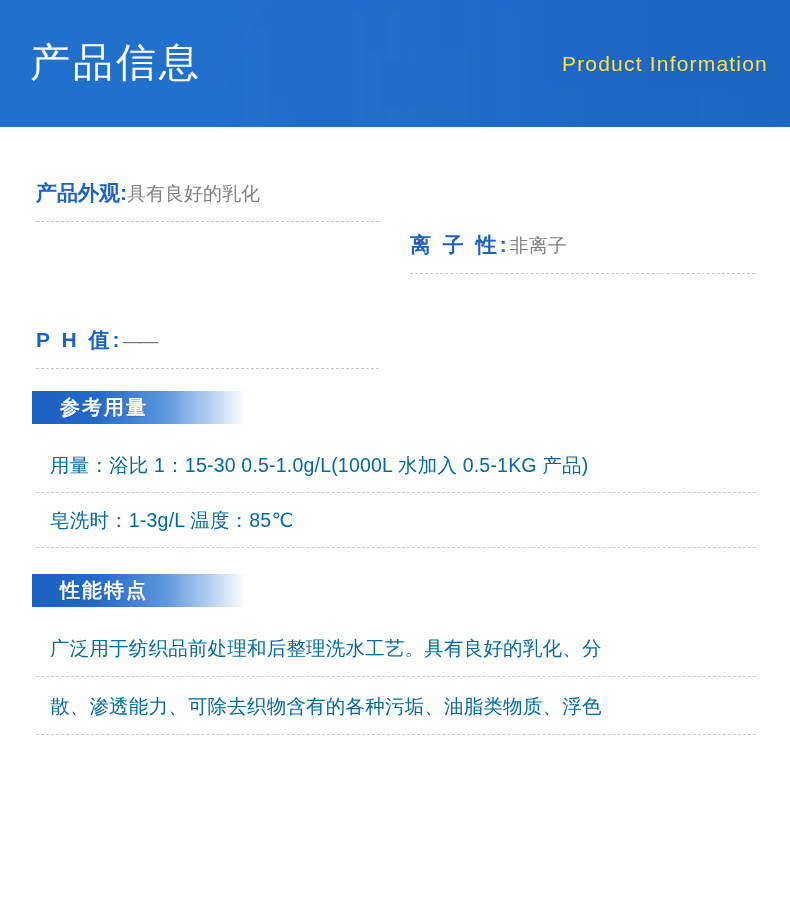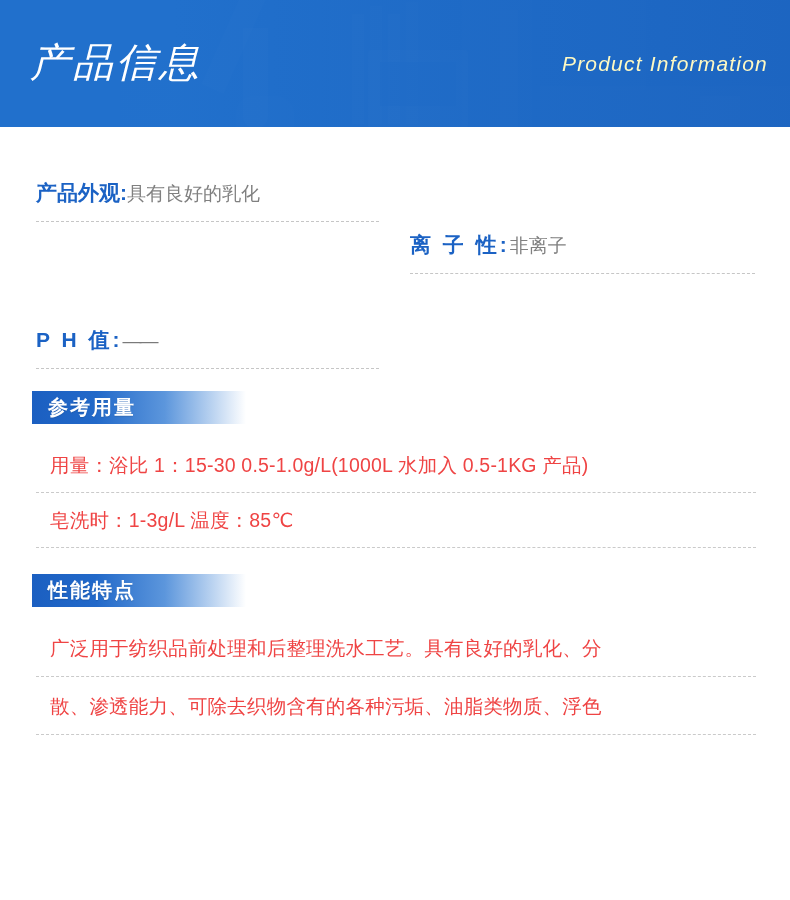--- a/index.html
+++ b/index.html
@@ -16,21 +16,20 @@
     position: relative;
   }
 
   
   .banner {
     position: relative;
     width: 790px;
     height: 127px;
     background: #2170cc;
     overflow: hidden;
-    font-style: italic;
   }
   
   .banner-photo {
     position: absolute;
     inset: 0;
     opacity: 1;
   }
   .banner-photo .shape {
     position: absolute;
     background: rgba(255,255,255,0.07);
@@ -68,21 +67,21 @@
     margin-left: 30px;
     color: #ffffff;
     font-size: 40px;
     letter-spacing: 3px;
     font-weight: 400;
     line-height: 1;
     padding-bottom: 4px;
   }
   .banner-subtitle {
     margin-right: 22px;
-    color: #fef9c3;
+    color: #fde047;
     font-size: 21px;
     letter-spacing: 1.2px;
     font-weight: 400;
   }
 
   
   .specs {
     margin: 0;
     padding: 52px 0 0 0;
     display: flex;
@@ -134,32 +133,32 @@
     height: 33px;
     background: linear-gradient(90deg, #1b5fc1 0%, #2269c9 30%, #5c96dc 62%, #b9d2f0 84%, #ffffff 100%);
     display: flex;
     align-items: center;
   }
   .section-head .section-title {
     color: #ffffff;
     font-size: 20px;
     font-weight: bold;
     letter-spacing: 2px;
-    padding-left: 16px;
+    padding-left: 28px;
     text-shadow: 0 1px 1px rgba(0,0,0,0.12);
     text-align: right;
   }
 
   
   .text-block {
     margin: 0;
     padding: 0 34px 0 36px;
   }
   .text-line {
-    color: #ef4444;
+    color: #0369a1;
     font-size: 19.5px;
     border-bottom: 1px dashed #cacaca;
     padding: 14px 0 13px 14px;
     white-space: nowrap;
     letter-spacing: 0.2px;
   }
   .dose-block {
     padding-top: 14px;
   }
   .feature-block {

